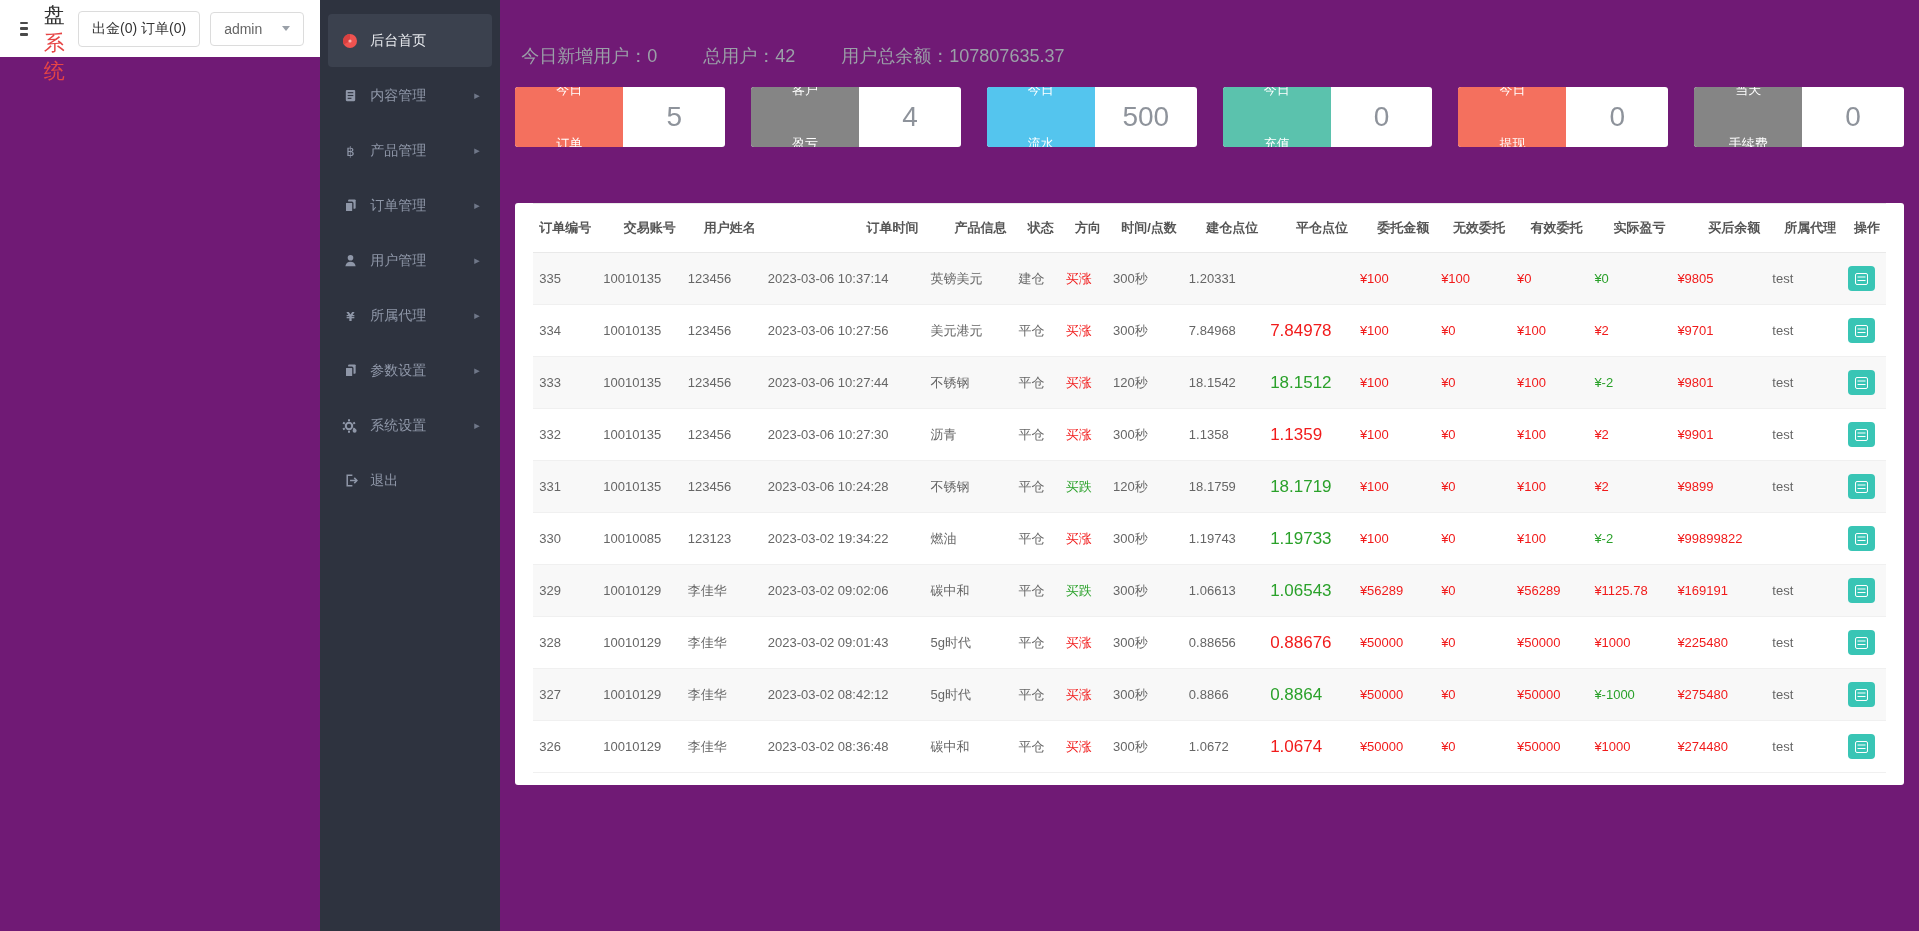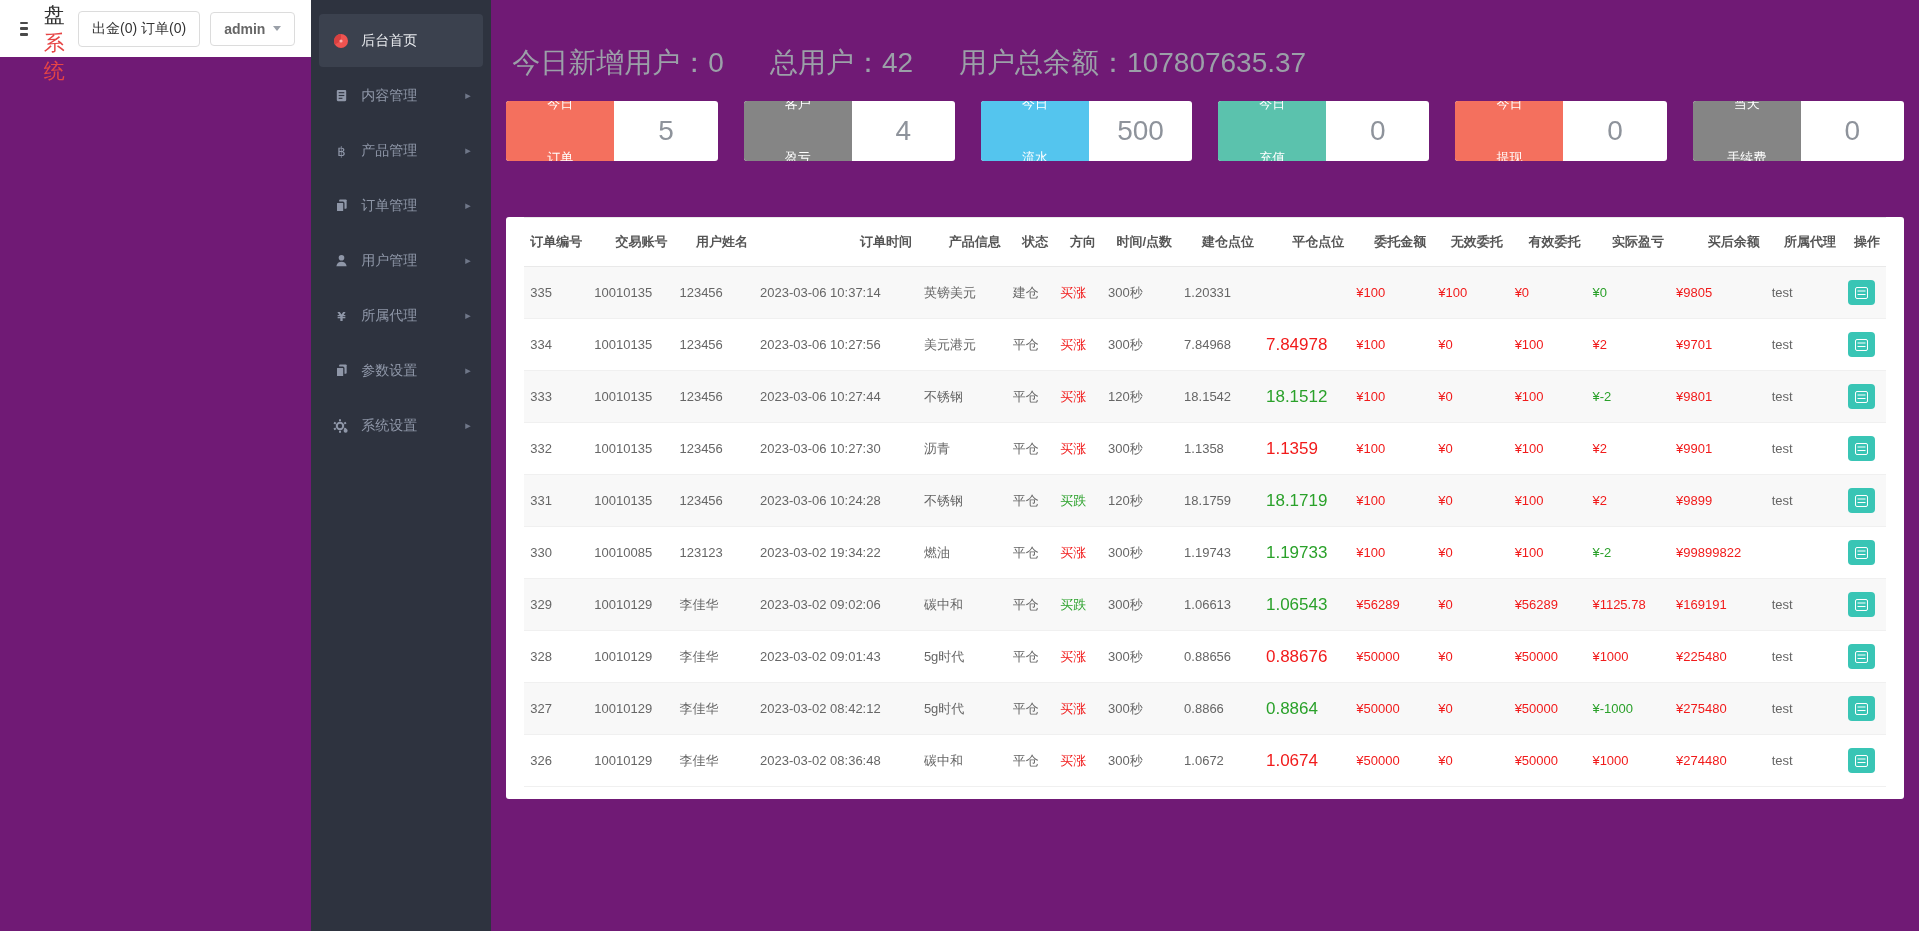--- a/index.html
+++ b/index.html
@@ -12,35 +12,35 @@
   .app { width: 1919px; height: 931px; display: flex; flex-direction: row; overflow: hidden; background:#701a75; }
 
   
   .topbar { height: 57px; flex: 0 0 57px; background: #fff; display: flex; align-items: center; padding: 0 16px 0 20px; }
   .hamburger { width: 20px; height: 14px; display: flex; flex-direction: column; justify-content: space-between; cursor: pointer; }
   .hamburger span { display: block; height: 2.5px; background: #4a4a4a; border-radius: 1px; }
   .logo { font-size: 21px; margin-left: 16px; color: #303030; letter-spacing: 1px; }
   .logo .accent { color: #e64545; }
   .tb-right { margin-left: auto; display: flex; align-items: center; gap: 10px; }
   .tb-box { border: 1px solid #dcdcdc; border-radius: 4px; padding: 8px 13px; font-size: 14px; color: #333; background: #fff; cursor: pointer; white-space: nowrap; }
-  .tb-admin { color: #666; display: flex; align-items: center; gap: 8px; font-weight: bold; }
+  .tb-admin { color: #666; display: flex; align-items: center; gap: 20px; }
   .caret-down { width: 0; height: 0; border-left: 4px solid transparent; border-right: 4px solid transparent; border-top: 5px solid #9aa0a8; }
 
   
   .shell { flex: 1; display: flex; min-height: 0; }
   .sidebar { width: 180px; flex: 0 0 180px; background: #2e333f; padding-top: 12px; }
   .side-item { height: 53px; margin: 2px 8px; padding: 16px 12px; border-radius: 4px; display: flex; align-items: center; color: #8f97a8; font-size: 14px; cursor: pointer; }
   .side-item.active { background: #3b414e; color: #e9ebef; }
   .side-icon { width: 20px; height: 16px; margin-right: 10px; display: flex; align-items: center; justify-content: center; flex: 0 0 20px; }
   .side-arrow { margin-left: auto; font-size: 8px; color: #6f7788; transform: scale(0.9); }
 
   .main { flex: 1; padding: 0 15px; min-width: 0; }
 
   
-  .stats-line { margin: 44px 0 0 6px; font-size: 28px; color: #9ba0a8; display: flex; gap: 46px; align-items: center; }
+  .stats-line { margin: 44px 0 0 6px; font-size: 18px; color: #9ba0a8; display: flex; gap: 46px; align-items: center; }
   .stat-item { white-space: nowrap; }
 
   
   .cards { display: flex; gap: 26px; margin-top: 19px; }
   .card { flex: 1; height: 60px; display: flex; border-radius: 3px; overflow: hidden; background: #fff; }
   .card-label { width: 108px; flex: 0 0 108px; color: #fff; font-size: 13px; line-height: 1.35; display: flex; flex-direction: column; align-items: center; justify-content: center; text-align: center; gap: 36px; }
   .card-value { flex: 1; display: flex; align-items: center; justify-content: center; font-size: 28px; color: #8e939b; font-weight: 300; }
 
   
   .panel { background: #fff; margin-top: 56px; border-radius: 3px; padding: 0 18px 12px; }
@@ -158,20 +158,30 @@
             <svg width="16" height="16" viewBox="0 0 16 16">
               <g fill="none" stroke="#8f97a8" stroke-width="2">
                 <circle cx="7" cy="8" r="3.2"></circle>
                 <path d="M7 3.2v-2M7 14.8v-2M2.8 5.6 1 4.6M13 11.4l-1.8-1M2.8 10.4 1 11.4M13 4.6l-1.8 1"></path>
               </g>
               <circle cx="12.6" cy="12.8" r="2" fill="#8f97a8"></circle>
             </svg>
           </span>
           <span>系统设置</span>
           <span class="side-arrow">▶</span>
+        </div>
+        <div class="side-item">
+          <span class="side-icon">
+            <svg width="15" height="15" viewBox="0 0 16 16">
+              <path d="M10 2.5H4.5v11H10" fill="none" stroke="#8f97a8" stroke-width="1.6"></path>
+              <path d="M7.5 8h7" stroke="#8f97a8" stroke-width="1.6"></path>
+              <path d="M12 5.2 14.8 8 12 10.8" fill="none" stroke="#8f97a8" stroke-width="1.6"></path>
+            </svg>
+          </span>
+          <span>退出</span>
         </div>
       </nav>
 
     <main class="main">
 
       <div class="stats-line">
         <span class="stat-item"><span>今日新增用户：</span><span>0</span></span>
         <span class="stat-item"><span>总用户：</span><span>42</span></span>
         <span class="stat-item"><span>用户总余额：</span><span>107807635.37</span></span>
       </div>

